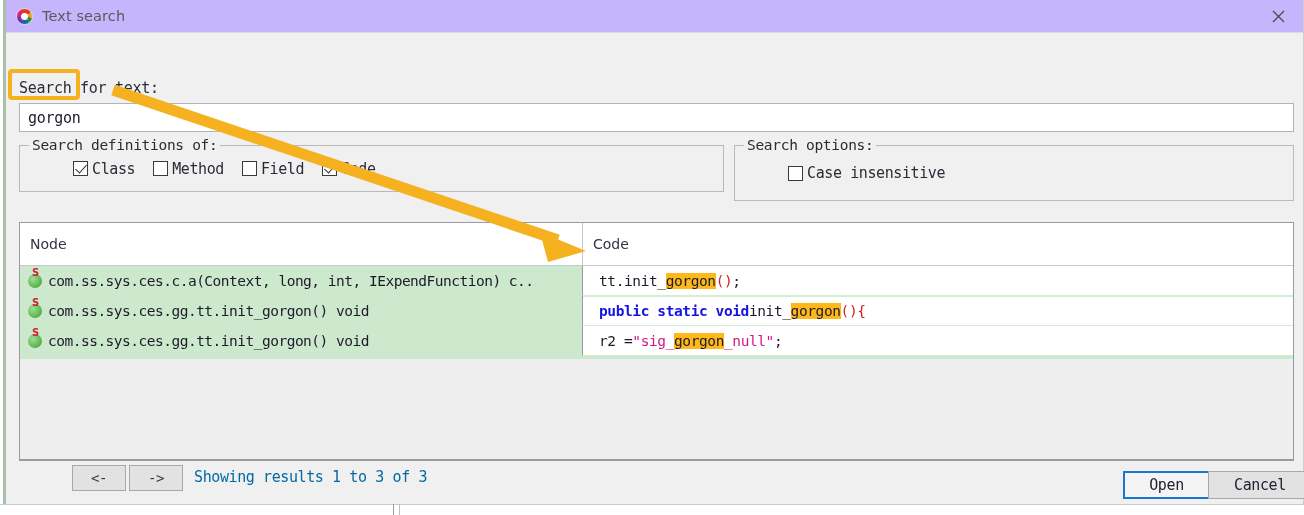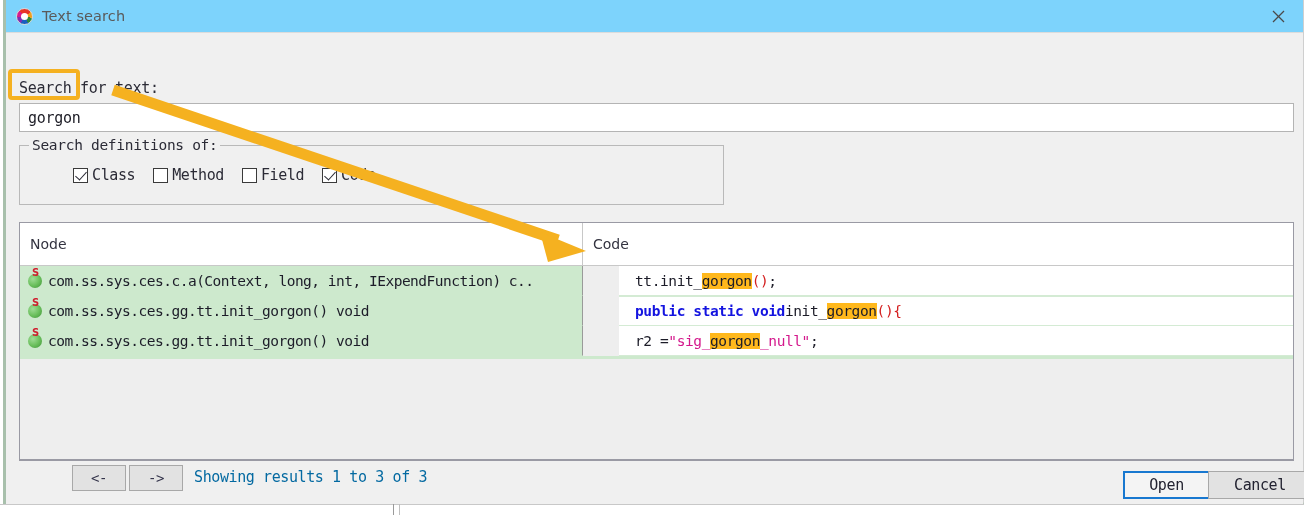--- a/index.html
+++ b/index.html
@@ -46,21 +46,21 @@
     background: #f0f0f0;
     border-left: 3px solid #a8c0ac;
     border-bottom: 3px solid #a8c0ac;
     border-right: 1px solid #cfcfcf;
   }
 
   
   .titlebar {
     position: relative;
     height: 33px;
-    background: #7dd3fc;
+    background: #c4b5fd;
     border-bottom: 1px solid #dcdcdc;
     display: flex;
     align-items: center;
   }
   .app-icon {
     width: 17px; height: 17px;
     margin-left: 10px; margin-right: 9px;
     border-radius: 50%;
     position: relative;
     overflow: hidden;
@@ -129,21 +129,21 @@
   .groupbox .legend {
     position: absolute; top: -9px; left: 9px;
     background: #f0f0f0;
     padding: 0 3px;
     font-family: "DejaVu Sans Mono", monospace;
     font-size: 14.5px;
     color: #2b2b36;
     letter-spacing: -0.3px;
     white-space: nowrap;
   }
-  #gb-definitions { left: 13px; top: 112px; width: 705px; height: 60px; }
+  #gb-definitions { left: 13px; top: 112px; width: 705px; height: 47px; }
   #gb-options     { left: 728px; top: 112px; width: 560px; height: 56px; }
 
   .cb-row {
     position: absolute;
     left: 14px; top: 50%;
     transform: translateY(-50%);
     display: flex; align-items: center; padding-left: 39px;
   }
   .cb-item {
     display: flex; align-items: center;
@@ -193,21 +193,21 @@
   .th {
     font-family: "DejaVu Sans", sans-serif;
     font-size: 14px;
     color: #333340;
     display: flex; align-items: center;
     padding-left: 10px;
   }
   .th.node { width: 563px; border-right: 1px solid #c8c8c8; }
   .th.code { flex: 1; }
 
-  .trow { display: flex; height: 30px; gap: 36px; }
+  .trow { display: flex; height: 30px; }
   .cell-node {
     width: 563px;
     background: #cde9cd;
     border-right: 1px solid #9a9a9a;
     border-bottom: 1px solid #cde9cd;
     display: flex; align-items: center;
     padding-left: 8px;
     overflow: hidden;
     white-space: nowrap;
   }
@@ -357,20 +357,29 @@
             <span class="cb-box"></span>
             <span class="cb-label">Field</span>
           </div>
           <div class="cb-item">
             <span class="cb-box checked"></span>
             <span class="cb-label">Code</span>
           </div>
         </div>
       </div>
 
+      <div class="groupbox" id="gb-options">
+        <div class="legend">Search options:</div>
+        <div class="cb-row">
+          <div class="cb-item">
+            <span class="cb-box"></span>
+            <span class="cb-label">Case insensitive</span>
+          </div>
+        </div>
+      </div>
 
       <div class="table-wrap">
         <div class="thead">
           <div class="th node">Node</div>
           <div class="th code">Code</div>
         </div>
 
         <div class="trow r0">
           <div class="cell-node">
             <span class="sicon"></span>

